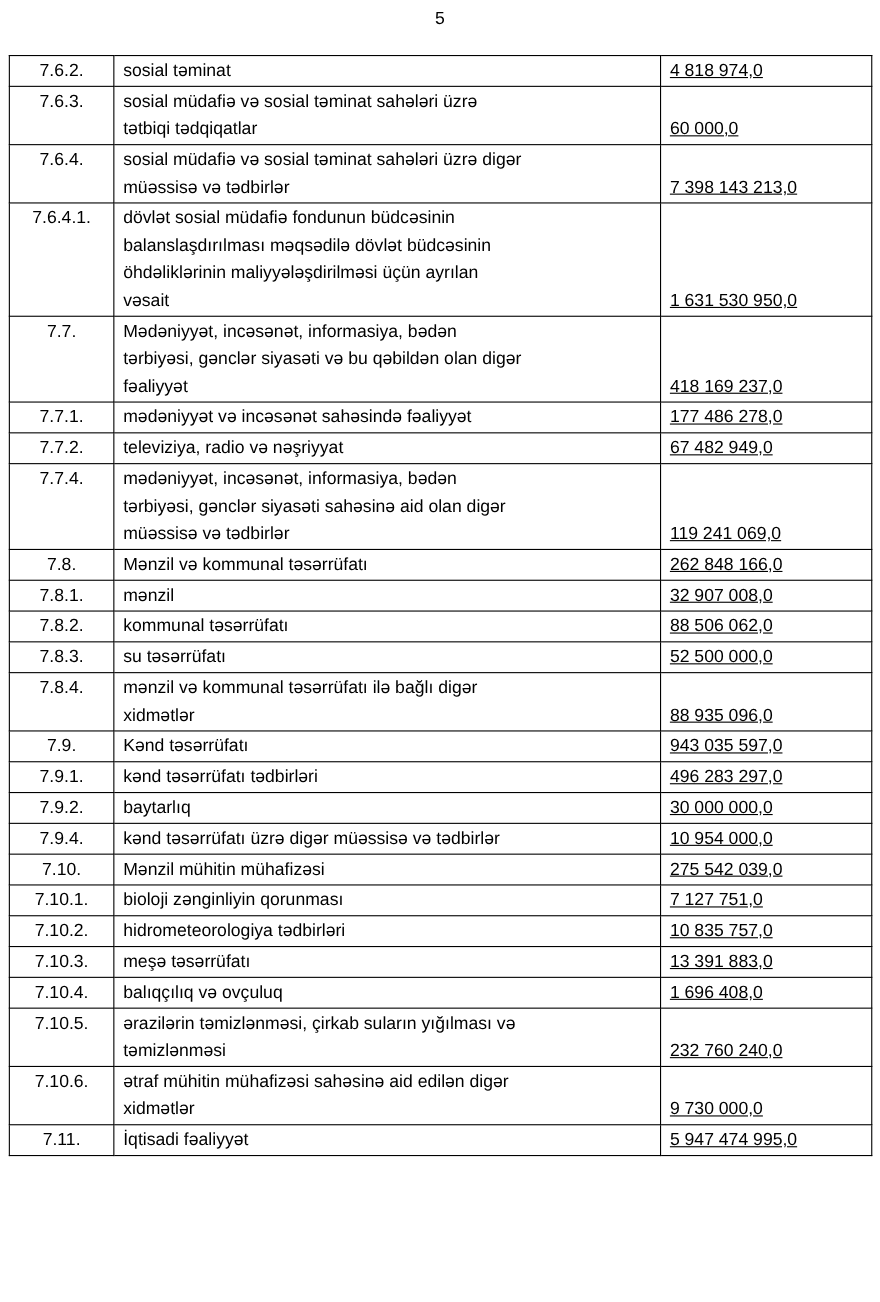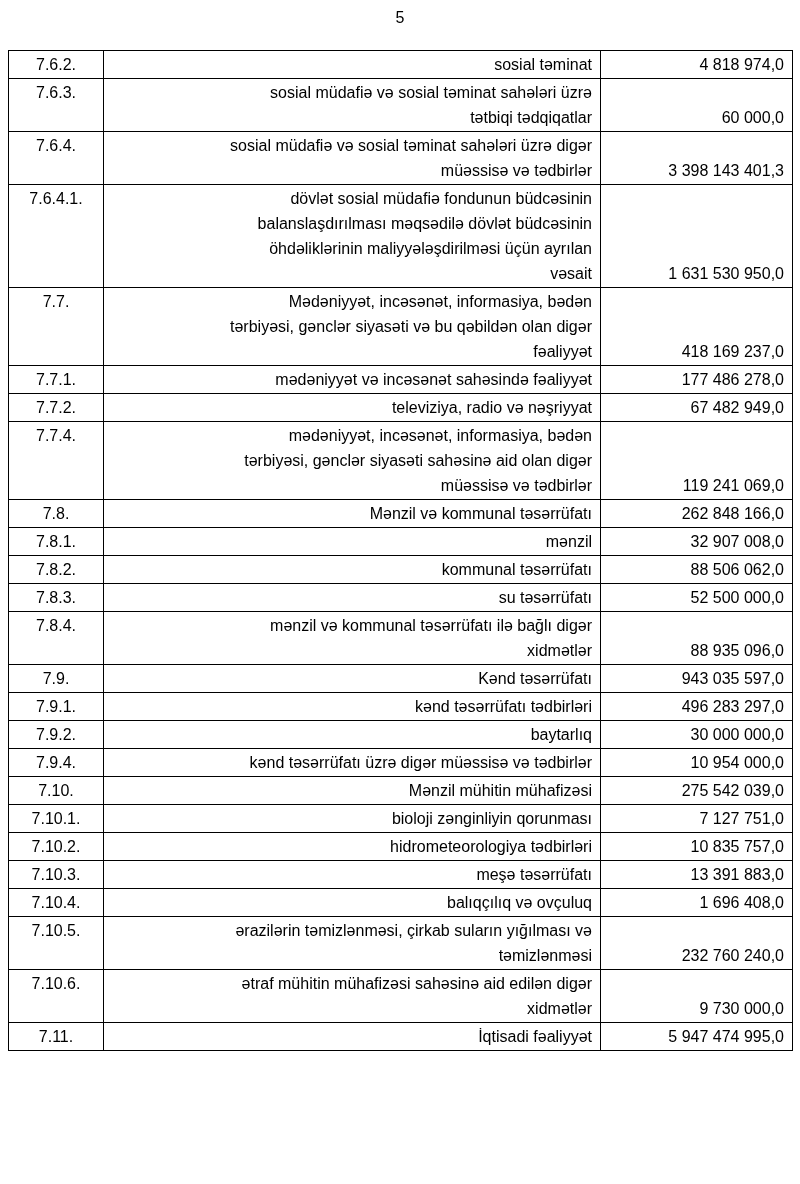--- a/index.html
+++ b/index.html
@@ -34,29 +34,29 @@
     line-height: 25px;
     padding: 1px 8px;
   }
   td.cell-code {
     width: 95px;
     text-align: center;
     vertical-align: top;
   }
   td.cell-desc {
     width: 497px;
-    text-align: right;
+    text-align: left;
     vertical-align: top;
     white-space: pre-line;
   }
   td.cell-amount {
     width: 192px;
-    text-align: right;
     vertical-align: bottom;
     white-space: nowrap;
+    text-decoration: underline;
   }
 </style>
 </head>
 <body>
 
 <div class="page">
   <div class="page-number">5</div>
 
   <table class="budget-table">
     <tbody id="budget-table-body">
@@ -68,21 +68,21 @@
         <tr>
           <td class="cell-code">7.6.3.</td>
           <td class="cell-desc">sosial müdafiə və sosial təminat sahələri üzrə
 tətbiqi tədqiqatlar</td>
           <td class="cell-amount">60 000,0</td>
         </tr>
         <tr>
           <td class="cell-code">7.6.4.</td>
           <td class="cell-desc">sosial müdafiə və sosial təminat sahələri üzrə digər
 müəssisə və tədbirlər</td>
-          <td class="cell-amount">3 398 143 401,3</td>
+          <td class="cell-amount">7 398 143 213,0</td>
         </tr>
         <tr>
           <td class="cell-code">7.6.4.1.</td>
           <td class="cell-desc">dövlət sosial müdafiə fondunun büdcəsinin
 balanslaşdırılması məqsədilə dövlət büdcəsinin
 öhdəliklərinin maliyyələşdirilməsi üçün ayrılan
 vəsait</td>
           <td class="cell-amount">1 631 530 950,0</td>
         </tr>
         <tr>

